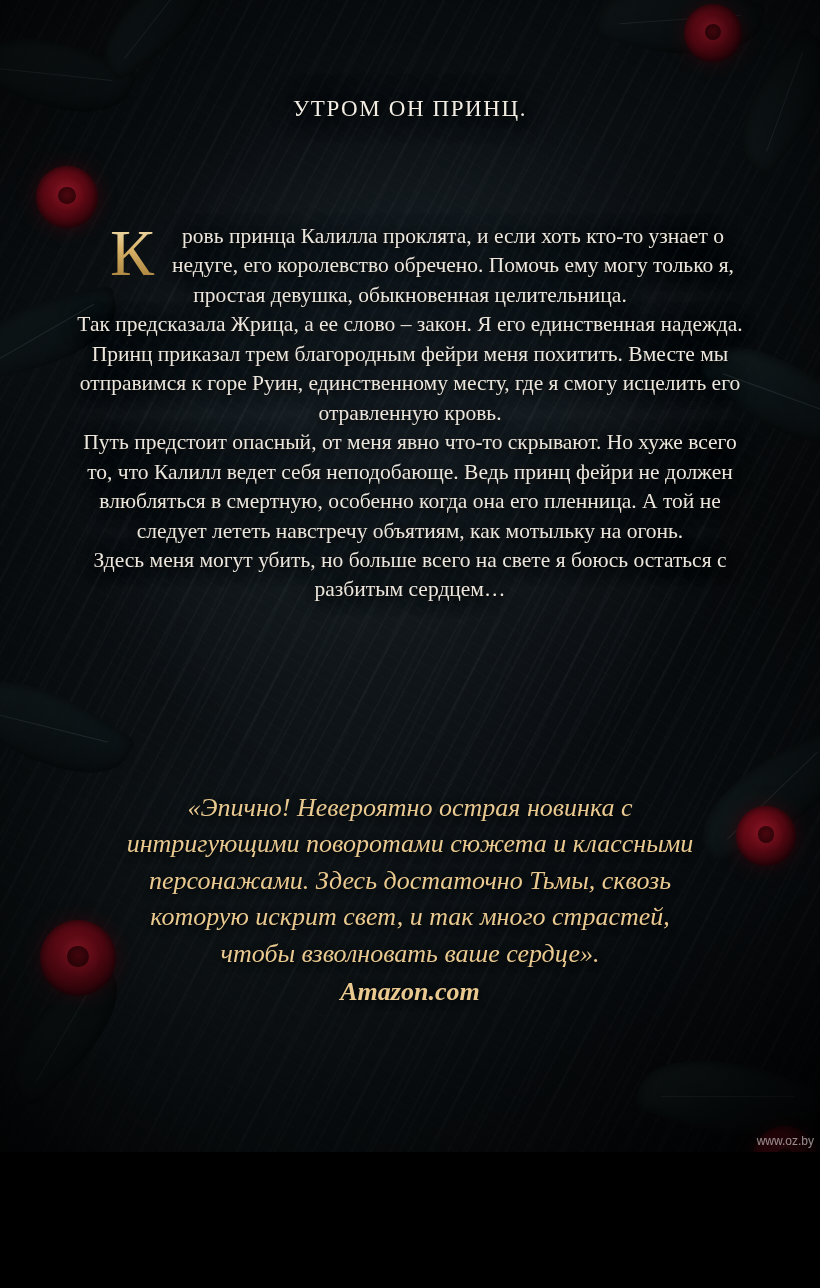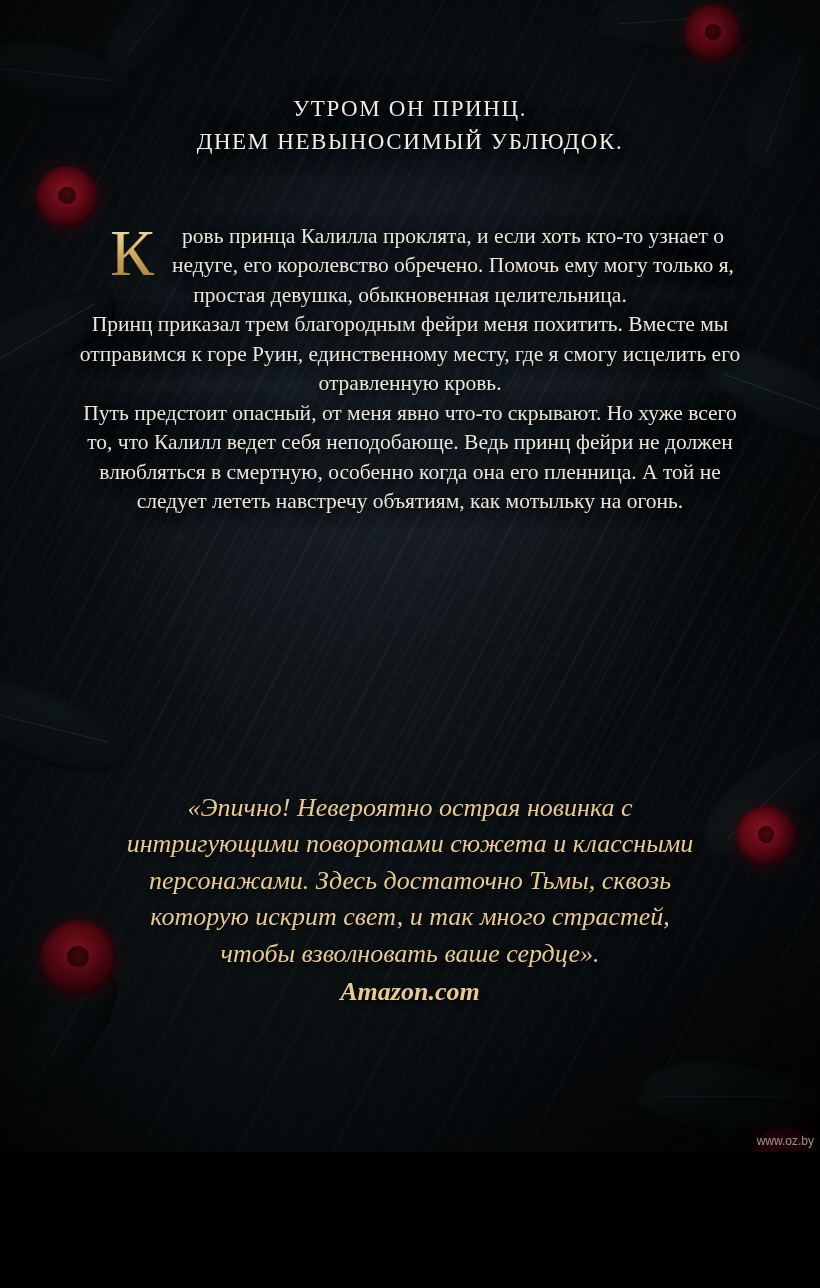--- a/index.html
+++ b/index.html
@@ -183,29 +183,30 @@
   <div class="rose" style="left:40px;  top:920px; width:76px; height:76px;"></div>
   <div class="rose" style="left:736px; top:806px; width:60px; height:60px;"></div>
   <div class="rose" style="left:752px; top:1126px;width:66px; height:66px;"></div>
   <div class="rose" style="left:300px; top:1248px;width:56px; height:56px;"></div>
   <div class="rose" style="left:560px; top:1256px;width:52px; height:52px;"></div>
 
   <div class="vignette"></div>
 
   <div class="tagline">
     <div>УТРОМ  ОН  ПРИНЦ.</div>
-    <div>ДНЕМ  НЕВЫНОСИМЫЙ  УБЛЮДОК.</div>
   </div>
 
   <div class="blurb">
     <p>
       <span class="dropcap">К</span><span>ровь принца Калилла проклята, и если хоть кто-то узнает о недуге, его королевство обречено. Помочь ему могу только я, простая девушка, обыкновенная целительница.</span>
     </p>
+    <p>Так предсказала Жрица, а ее слово – закон. Я его единственная надежда.</p>
     <p>Принц приказал трем благородным фейри меня похитить. Вместе мы отправимся к горе Руин, единственному месту, где я смогу исцелить его отравленную кровь.</p>
     <p>Путь предстоит опасный, от меня явно что-то скрывают. Но хуже всего то, что Калилл ведет себя неподобающе. Ведь принц фейри не должен влюбляться в смертную, особенно когда она его пленница. А той не следует лететь навстречу объятиям, как мотыльку на огонь.</p>
+    <p>Здесь меня могут убить, но больше всего на свете я боюсь остаться с разбитым сердцем…</p>
   </div>
 
   <div class="quote">
     <span>«Эпично! Невероятно острая новинка с интригующими поворотами  сюжета и классными персонажами. Здесь достаточно Тьмы, сквозь которую искрит свет, и так много страстей, чтобы взволновать ваше сердце».</span>
     <span class="src">Amazon.com</span>
   </div>
 
   <div class="footer">
 
     <div class="watermark">www.oz.by</div>

